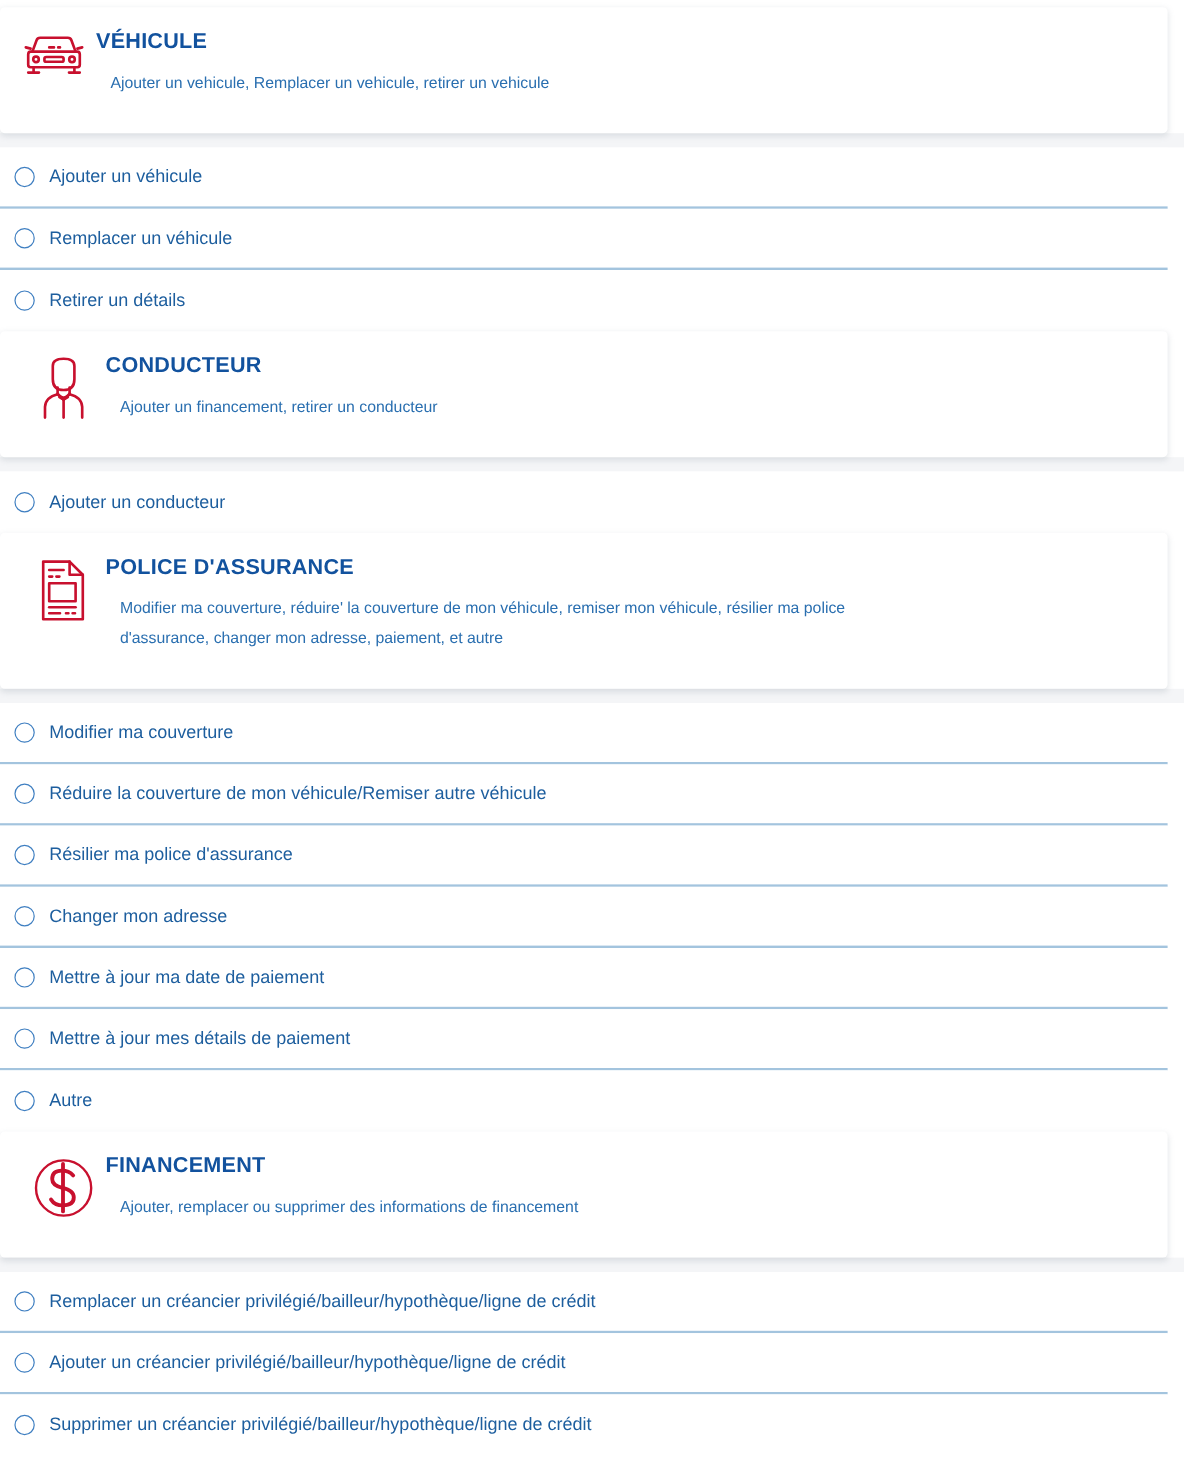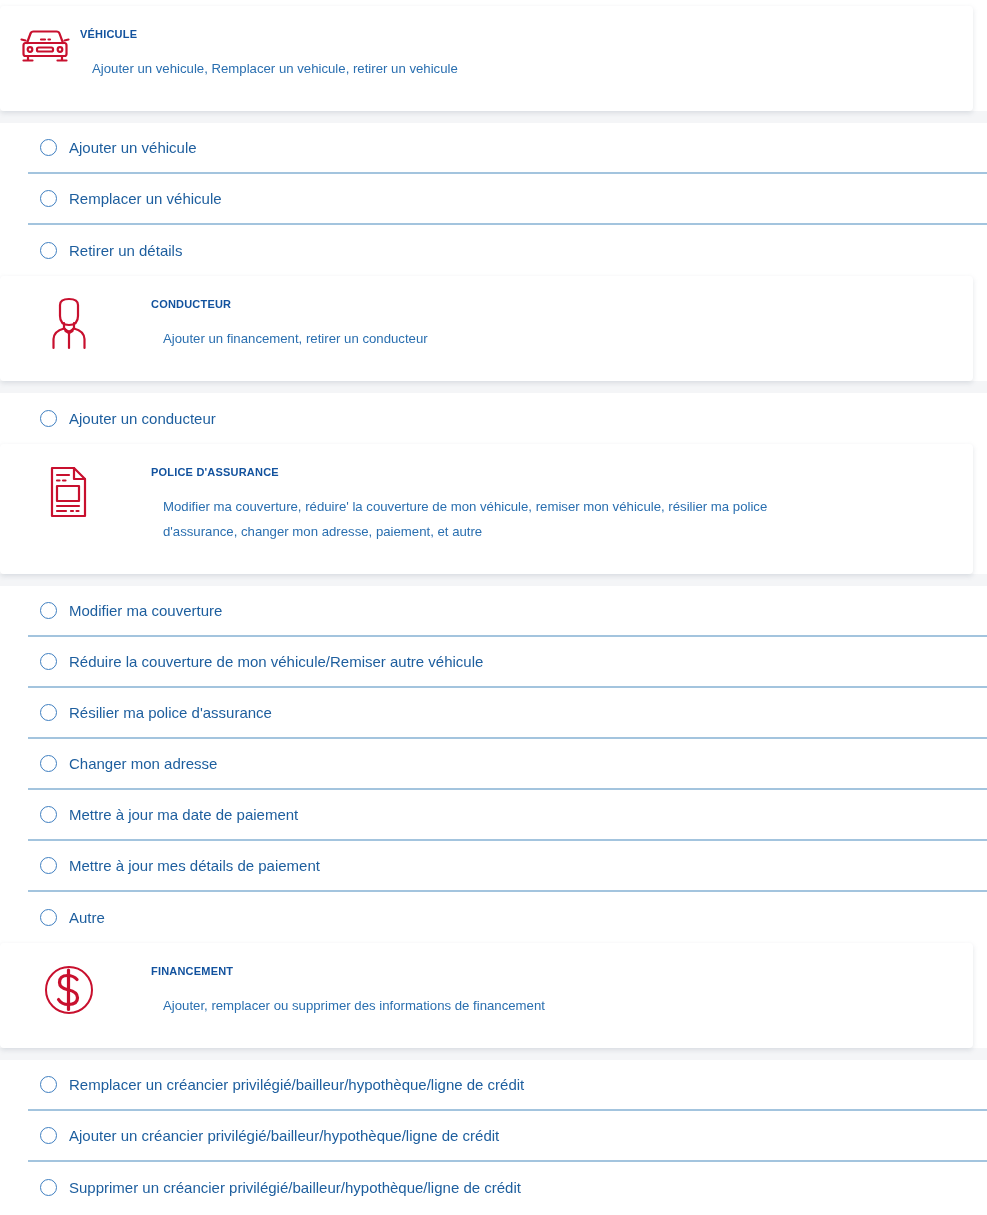--- a/index.html
+++ b/index.html
@@ -28,62 +28,61 @@
     border-radius: 4px;
     box-shadow: 0 2px 5px rgba(120,130,145,0.22);
     width: 973px;
     box-sizing: border-box;
     display: flex;
     align-items: flex-start;
     padding: 18px 14px 18px 14px;
     min-height: 68px;
   }
   .section-header.pad-left-more {
-    padding-left: 38px;
-    gap: 47px;
+    padding-left: 22px;
   }
 
   .section-icon {
     flex: 0 0 auto;
     width: 62px;
     display: flex;
     align-items: center;
     justify-content: center;
     padding-top: 2px;
   }
   .section-icon svg { display: block; }
 
   .section-texts {
     flex: 1 1 auto;
     padding-left: 4px;
   }
   .section-title {
     color: #12529e;
-    font-size: 11px;
+    font-size: 18px;
     font-weight: bold;
     letter-spacing: 0.2px;
     line-height: 20px;
     margin: 0 0 6px 0;
   }
   .section-sub {
     color: #2a6fb0;
     font-size: 13.2px;
     line-height: 25px;
     margin: 12px;
     max-width: 680px;
   }
 
   
   .gap {
     height: 12px;
     background: #f4f5f7;
   }
 
   
-  .options { background: #ffffff; padding-left: 28px; }
+  .options { background: #ffffff; }
 
   .option-row {
     width: 973px;
     box-sizing: border-box;
     height: 51px;
     display: flex;
     align-items: center;
     padding-left: 12px;
     border-bottom: 2px solid #a3c4de;
     background: #ffffff;

